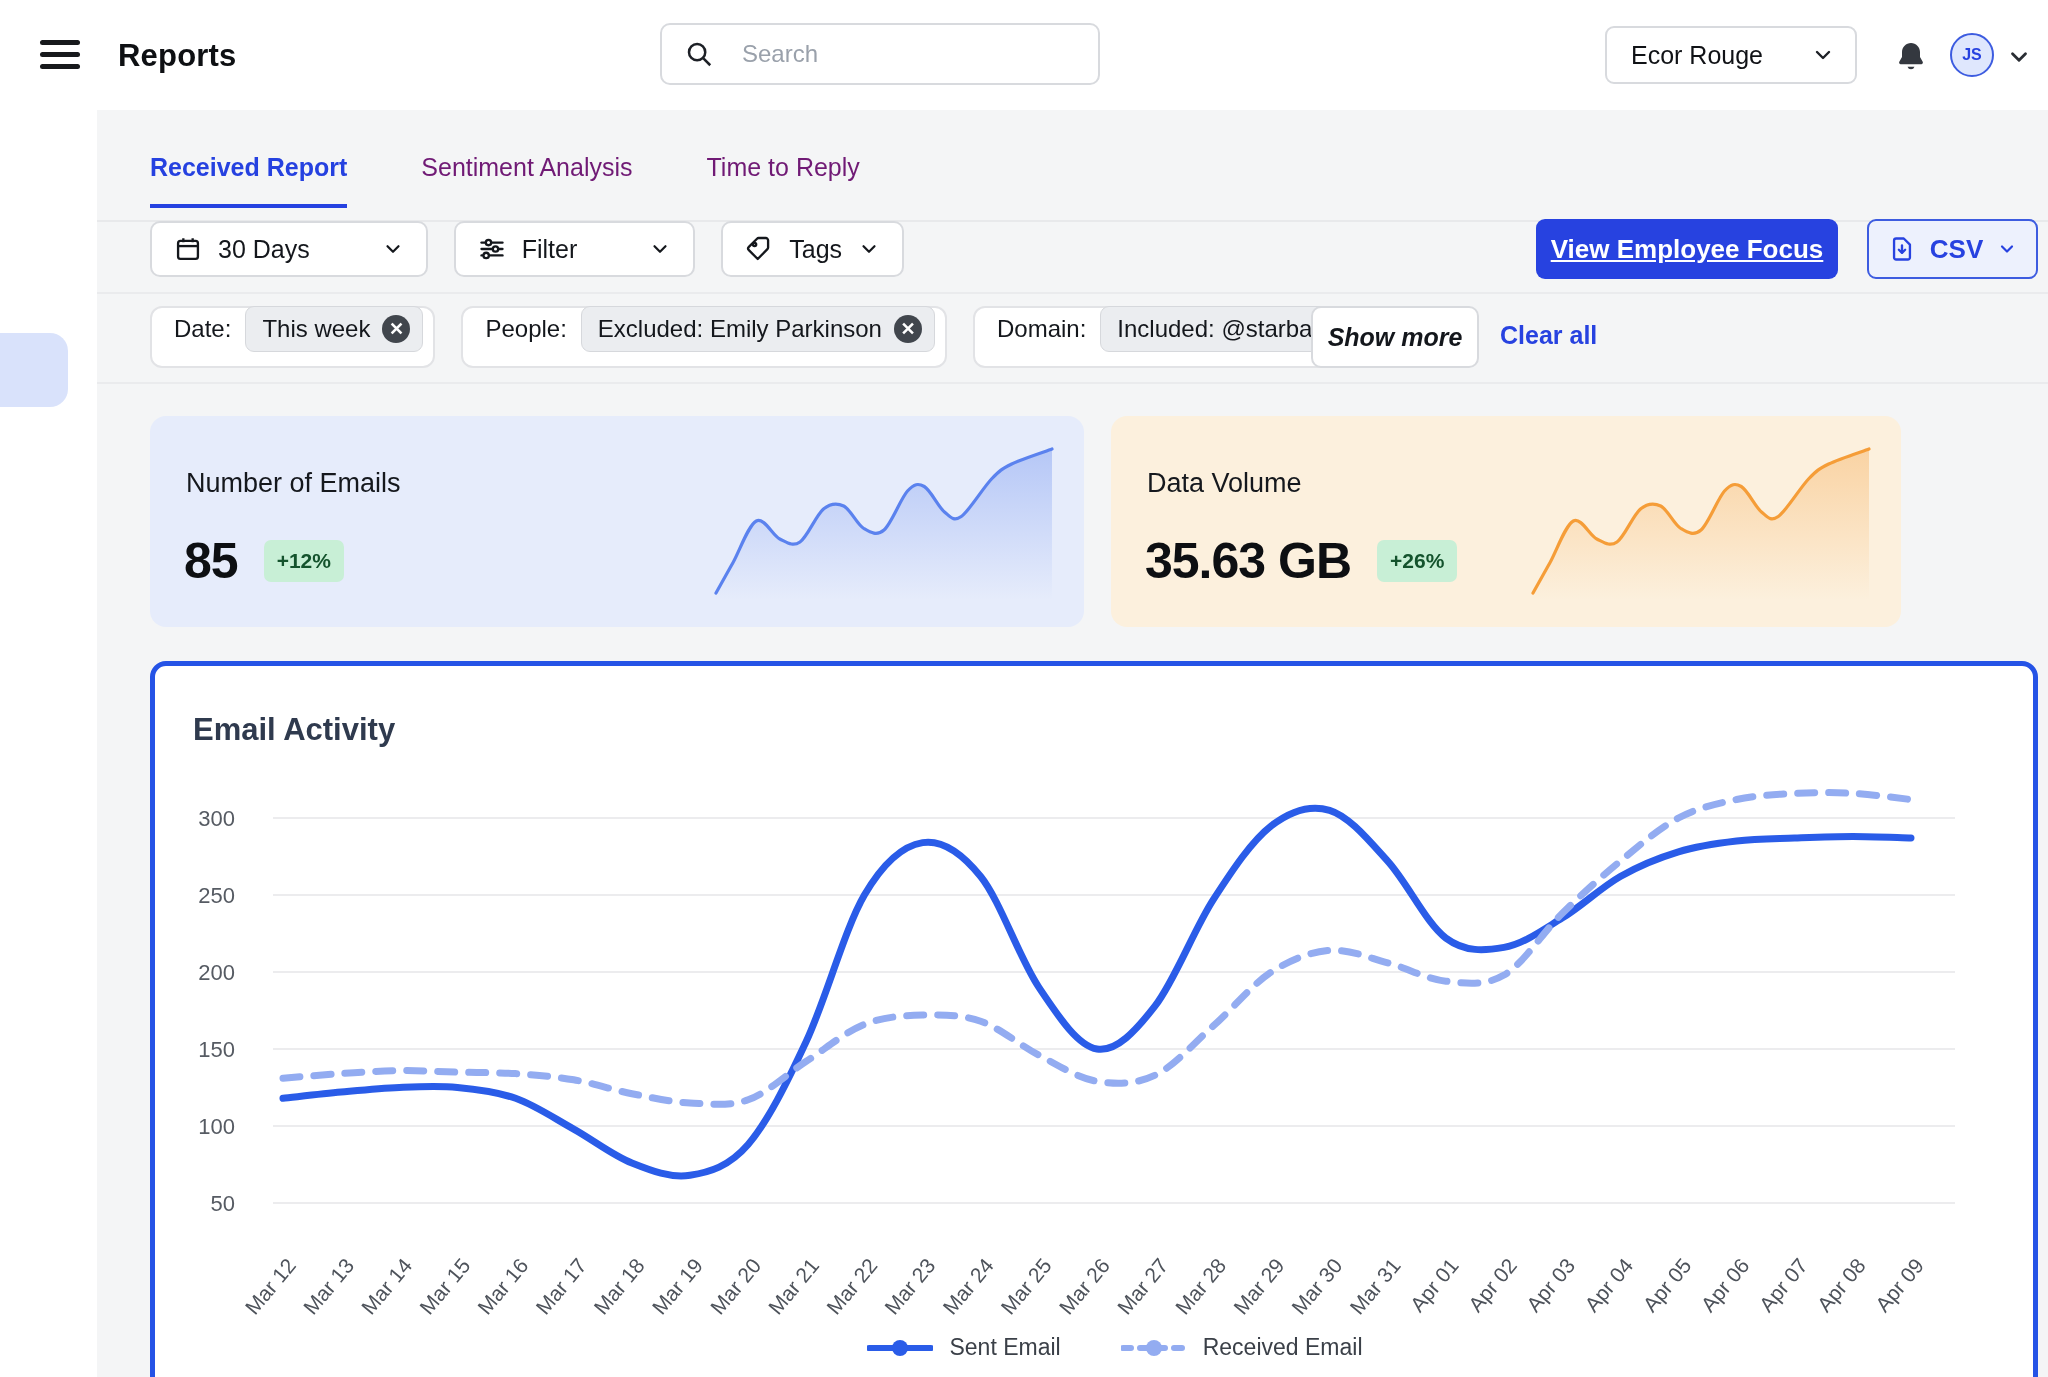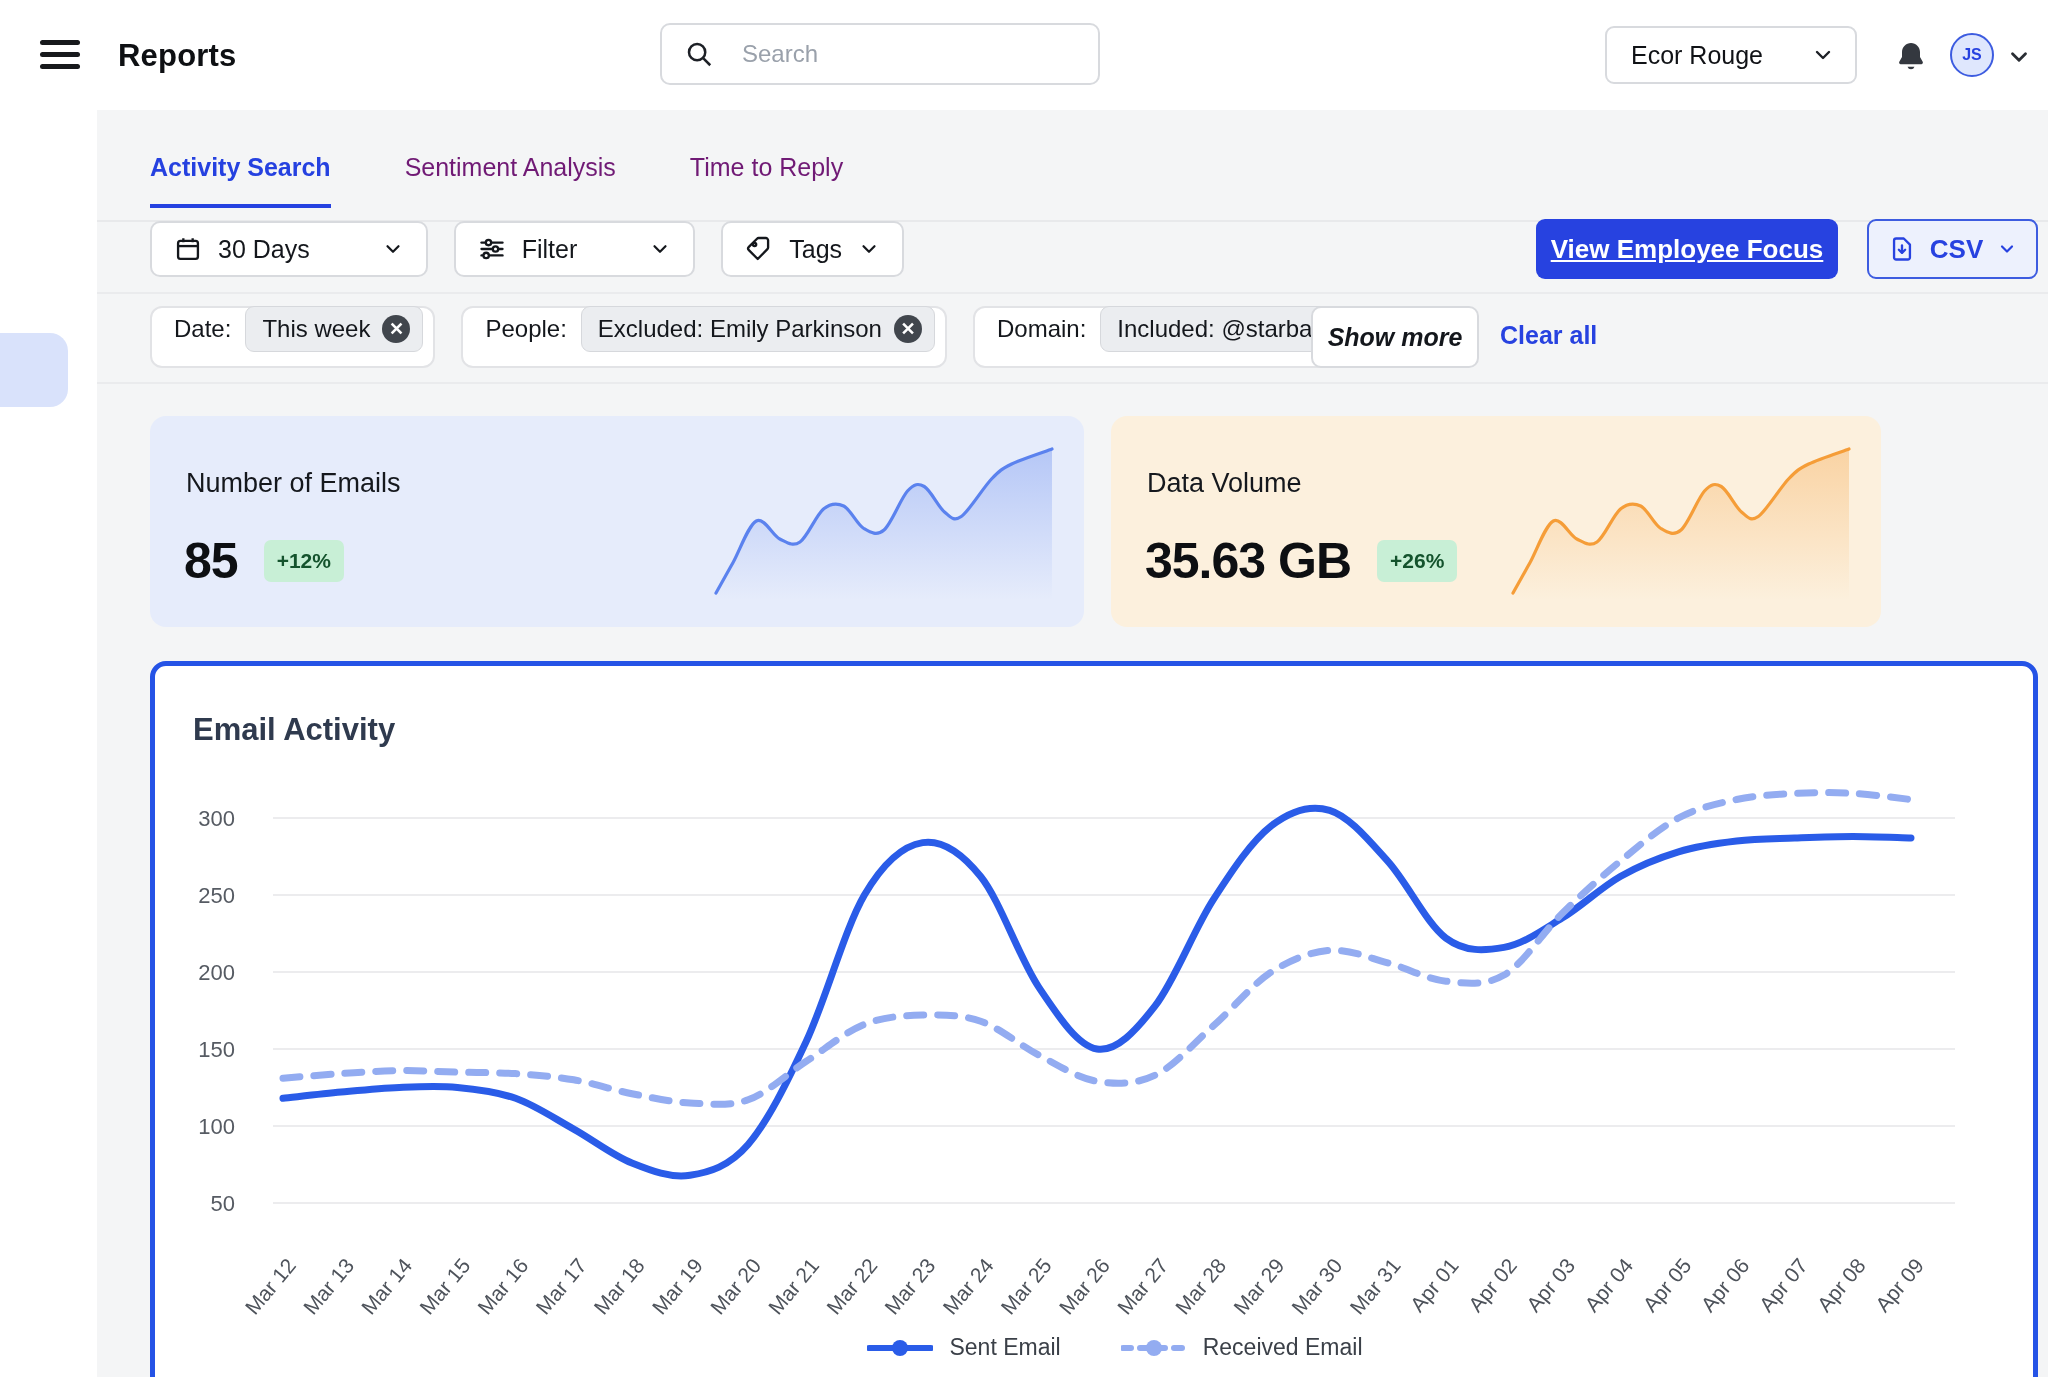--- a/index.html
+++ b/index.html
@@ -99,21 +99,21 @@
   <svg class="abs user-caret" width="26" height="26" viewBox="0 0 24 24" fill="none" stroke="#2a2e34" stroke-width="2.6" stroke-linecap="round" stroke-linejoin="round">
       <polyline points="6,9 12,15 18,9"></polyline>
     </svg>
 </header>
 
 <aside class="abs leftrail">
   <div class="abs rail-pill"></div>
 </aside>
 
 <nav class="abs tabs" id="tabs">
-    <div class="tab active">Activity Search</div>
+    <div class="tab active">Received Report</div>
     <div class="tab">Sentiment Analysis</div>
     <div class="tab">Time to Reply</div>
   </nav>
 <div class="abs tabs-divider"></div>
 
 <div class="abs toolbar-left">
   <div class="tbtn">
     <svg width="28" height="28" viewBox="0 0 24 24" fill="none" stroke="#14171c" stroke-width="2">
         <rect x="3.5" y="5" width="17" height="15.5" rx="2"></rect>
         <line x1="3.5" y1="9.5" x2="20.5" y2="9.5"></line>
@@ -208,21 +208,21 @@
         <linearGradient id="sparkgrad0" x1="0" y1="0" x2="0" y2="1">
           <stop offset="0%" stop-color="#5b82ee" stop-opacity="0.35"></stop>
           <stop offset="100%" stop-color="#5b82ee" stop-opacity="0"></stop>
         </linearGradient>
       </defs>
       <path d="M8.0,155.0C10.8,150.0,18.1,137.0,24.8,125.0C31.5,113.0,40.5,87.0,48.3,83.0C56.2,79.0,64.6,97.5,71.8,101.0C79.1,104.5,84.7,109.0,92.0,104.0C99.3,99.0,108.2,77.0,115.5,71.0C122.8,65.0,129.0,64.8,135.7,68.0C142.4,71.3,149.1,86.5,155.8,90.5C162.6,94.5,168.7,98.3,176.0,92.0C183.3,85.8,192.8,60.3,199.5,53.0C206.2,45.8,210.2,45.0,216.3,48.5C222.5,52.0,230.3,69.0,236.5,74.0C242.6,79.0,245.4,84.0,253.3,78.5C261.1,73.0,275.1,49.8,283.5,41.0C291.9,32.3,293.6,31.0,303.7,26.0C313.8,21.0,337.3,13.5,344.0,11.0L344,162L8,162Z" fill="url(#sparkgrad0)" stroke="none"></path>
       <path d="M8.0,155.0C10.8,150.0,18.1,137.0,24.8,125.0C31.5,113.0,40.5,87.0,48.3,83.0C56.2,79.0,64.6,97.5,71.8,101.0C79.1,104.5,84.7,109.0,92.0,104.0C99.3,99.0,108.2,77.0,115.5,71.0C122.8,65.0,129.0,64.8,135.7,68.0C142.4,71.3,149.1,86.5,155.8,90.5C162.6,94.5,168.7,98.3,176.0,92.0C183.3,85.8,192.8,60.3,199.5,53.0C206.2,45.8,210.2,45.0,216.3,48.5C222.5,52.0,230.3,69.0,236.5,74.0C242.6,79.0,245.4,84.0,253.3,78.5C261.1,73.0,275.1,49.8,283.5,41.0C291.9,32.3,293.6,31.0,303.7,26.0C313.8,21.0,337.3,13.5,344.0,11.0" fill="none" stroke="#5b82ee" stroke-width="3.2" stroke-linecap="round"></path>
     </svg>
 </section>
 
-<section class="abs stat-card" id="stat1" style="left: 1111px; width: 770px; background: rgb(252, 240, 221);">
+<section class="abs stat-card" id="stat1" style="left: 1111px; width: 770px; background: rgb(252, 240, 221); padding-left: 20px;">
   <div class="stat-title">Data Volume</div>
   <div class="stat-valrow">
     <span class="stat-value">35.63 GB</span>
     <span class="stat-badge">+26%</span>
   </div>
   <svg class="spark" width="352" height="168" viewBox="0 0 352 168" id="spark1">
       <defs>
         <linearGradient id="sparkgrad1" x1="0" y1="0" x2="0" y2="1">
           <stop offset="0%" stop-color="#f59d38" stop-opacity="0.35"></stop>
           <stop offset="100%" stop-color="#f59d38" stop-opacity="0"></stop>

